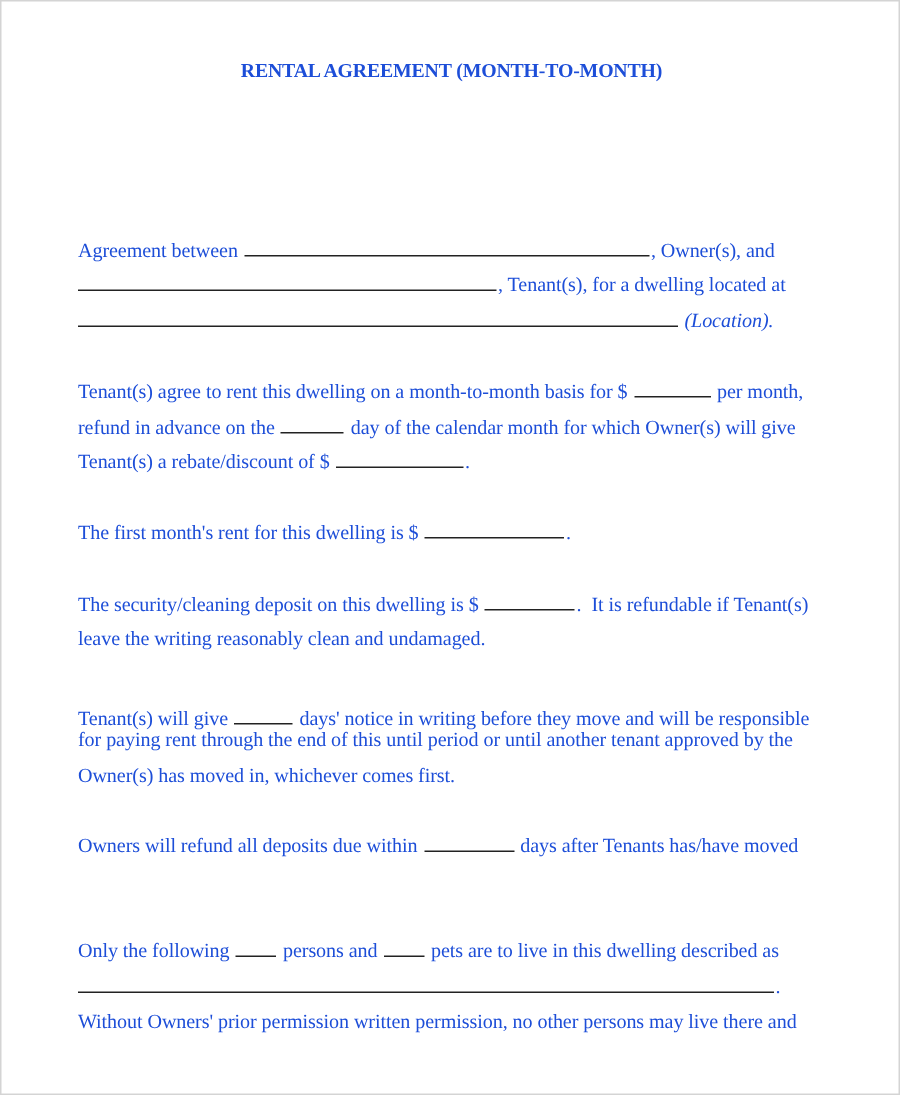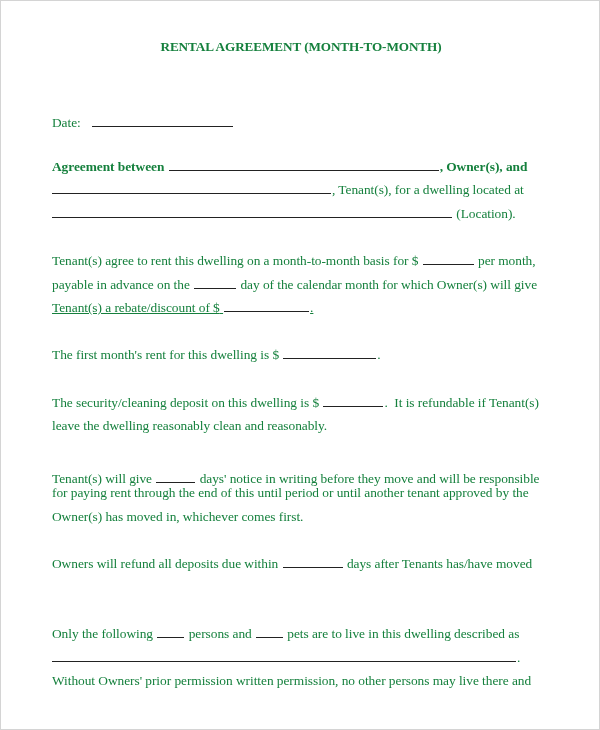--- a/index.html
+++ b/index.html
@@ -1,21 +1,21 @@
 <!DOCTYPE html>
 <html><head>
 <meta charset="utf-8">
 <style>
   html, body { margin: 0; padding: 0; background: #ffffff; }
   body { width: 600px; height: 730px; overflow: hidden; position: relative; }
   .page {
     position: absolute; left: 0; top: 0; width: 598px; height: 728px;
     border: 1px solid #d4d4d4; background: #ffffff;
     font-family: "Liberation Serif", "DejaVu Serif", serif;
-    color: #15803d;
+    color: #1d4ed8;
   }
   .title {
     position: absolute; left: 0; width: 600px; top: 38px;
     text-align: center; font-weight: bold; font-size: 13.2px; letter-spacing: -0.1px;
   }
   .ln {
     position: absolute; left: 51px; font-size: 13.4px; white-space: nowrap;
     line-height: 16px; letter-spacing: -0.05px;
   }
   .blank {
@@ -23,61 +23,57 @@
     vertical-align: baseline; margin: 0 1px;
   }
 </style>
 </head>
 <body>
 
 <div class="page">
 
   <div class="title">RENTAL AGREEMENT (MONTH-TO-MONTH)</div>
 
-  <div class="ln" style="top:114px;">
-    <span>Date:</span>
-    <span class="blank" style="width:141px;margin-left:8px;"></span>
-  </div>
 
-  <div class="ln" style="top:158px;font-weight:bold;">
+  <div class="ln" style="top:158px;">
     <span>Agreement between</span>
     <span class="blank" style="width:270px;"></span><span>, Owner(s), and</span>
   </div>
   <div class="ln" style="top:181px;">
     <span class="blank" style="width:279px;margin-left:0;"></span><span>, Tenant(s), for a dwelling located at</span>
   </div>
-  <div class="ln" style="top:205px;">
+  <div class="ln" style="top:205px;font-style:italic;">
     <span class="blank" style="width:400px;margin-left:0;"></span><span> (Location).</span>
   </div>
 
   <div class="ln" style="top:252px;">
     <span>Tenant(s) agree to rent this dwelling on a month-to-month basis for $</span>
     <span class="blank" style="width:51px;"></span>
     <span>per month,</span>
   </div>
   <div class="ln" style="top:276px;">
-    <span>payable in advance on the</span>
+    <span>refund in advance on the</span>
     <span class="blank" style="width:42px;"></span>
     <span>day of the calendar month for which Owner(s) will give</span>
   </div>
-  <div class="ln" style="top:299px;text-decoration:underline;">
+  <div class="ln" style="top:299px;">
     <span>Tenant(s) a rebate/discount of $</span>
     <span class="blank" style="width:85px;"></span><span>.</span>
   </div>
 
   <div class="ln" style="top:346px;">
     <span>The first month's rent for this dwelling is $</span>
     <span class="blank" style="width:93px;"></span><span>.</span>
   </div>
 
   <div class="ln" style="top:394px;">
     <span>The security/cleaning deposit on this dwelling is $</span>
     <span class="blank" style="width:60px;"></span><span style="white-space:pre;margin-top:16px;">.  It is refundable if Tenant(s)</span>
   </div>
-  <div class="ln" style="top:417px;">leave the dwelling reasonably clean and reasonably.</div>
+  <div class="ln" style="top:417px;">leave the writing reasonably clean and undamaged.</div>
 
   <div class="ln" style="top:470px;text-align:center;">
     <span>Tenant(s) will give</span>
     <span class="blank" style="width:39px;"></span>
     <span>days' notice in writing before they move and will be responsible</span>
   </div>
   <div class="ln" style="top:484px;">for paying rent through the end of this until period or until another tenant approved by the</div>
   <div class="ln" style="top:508px;">Owner(s) has moved in, whichever comes first.</div>
 
   <div class="ln" style="top:555px;">

